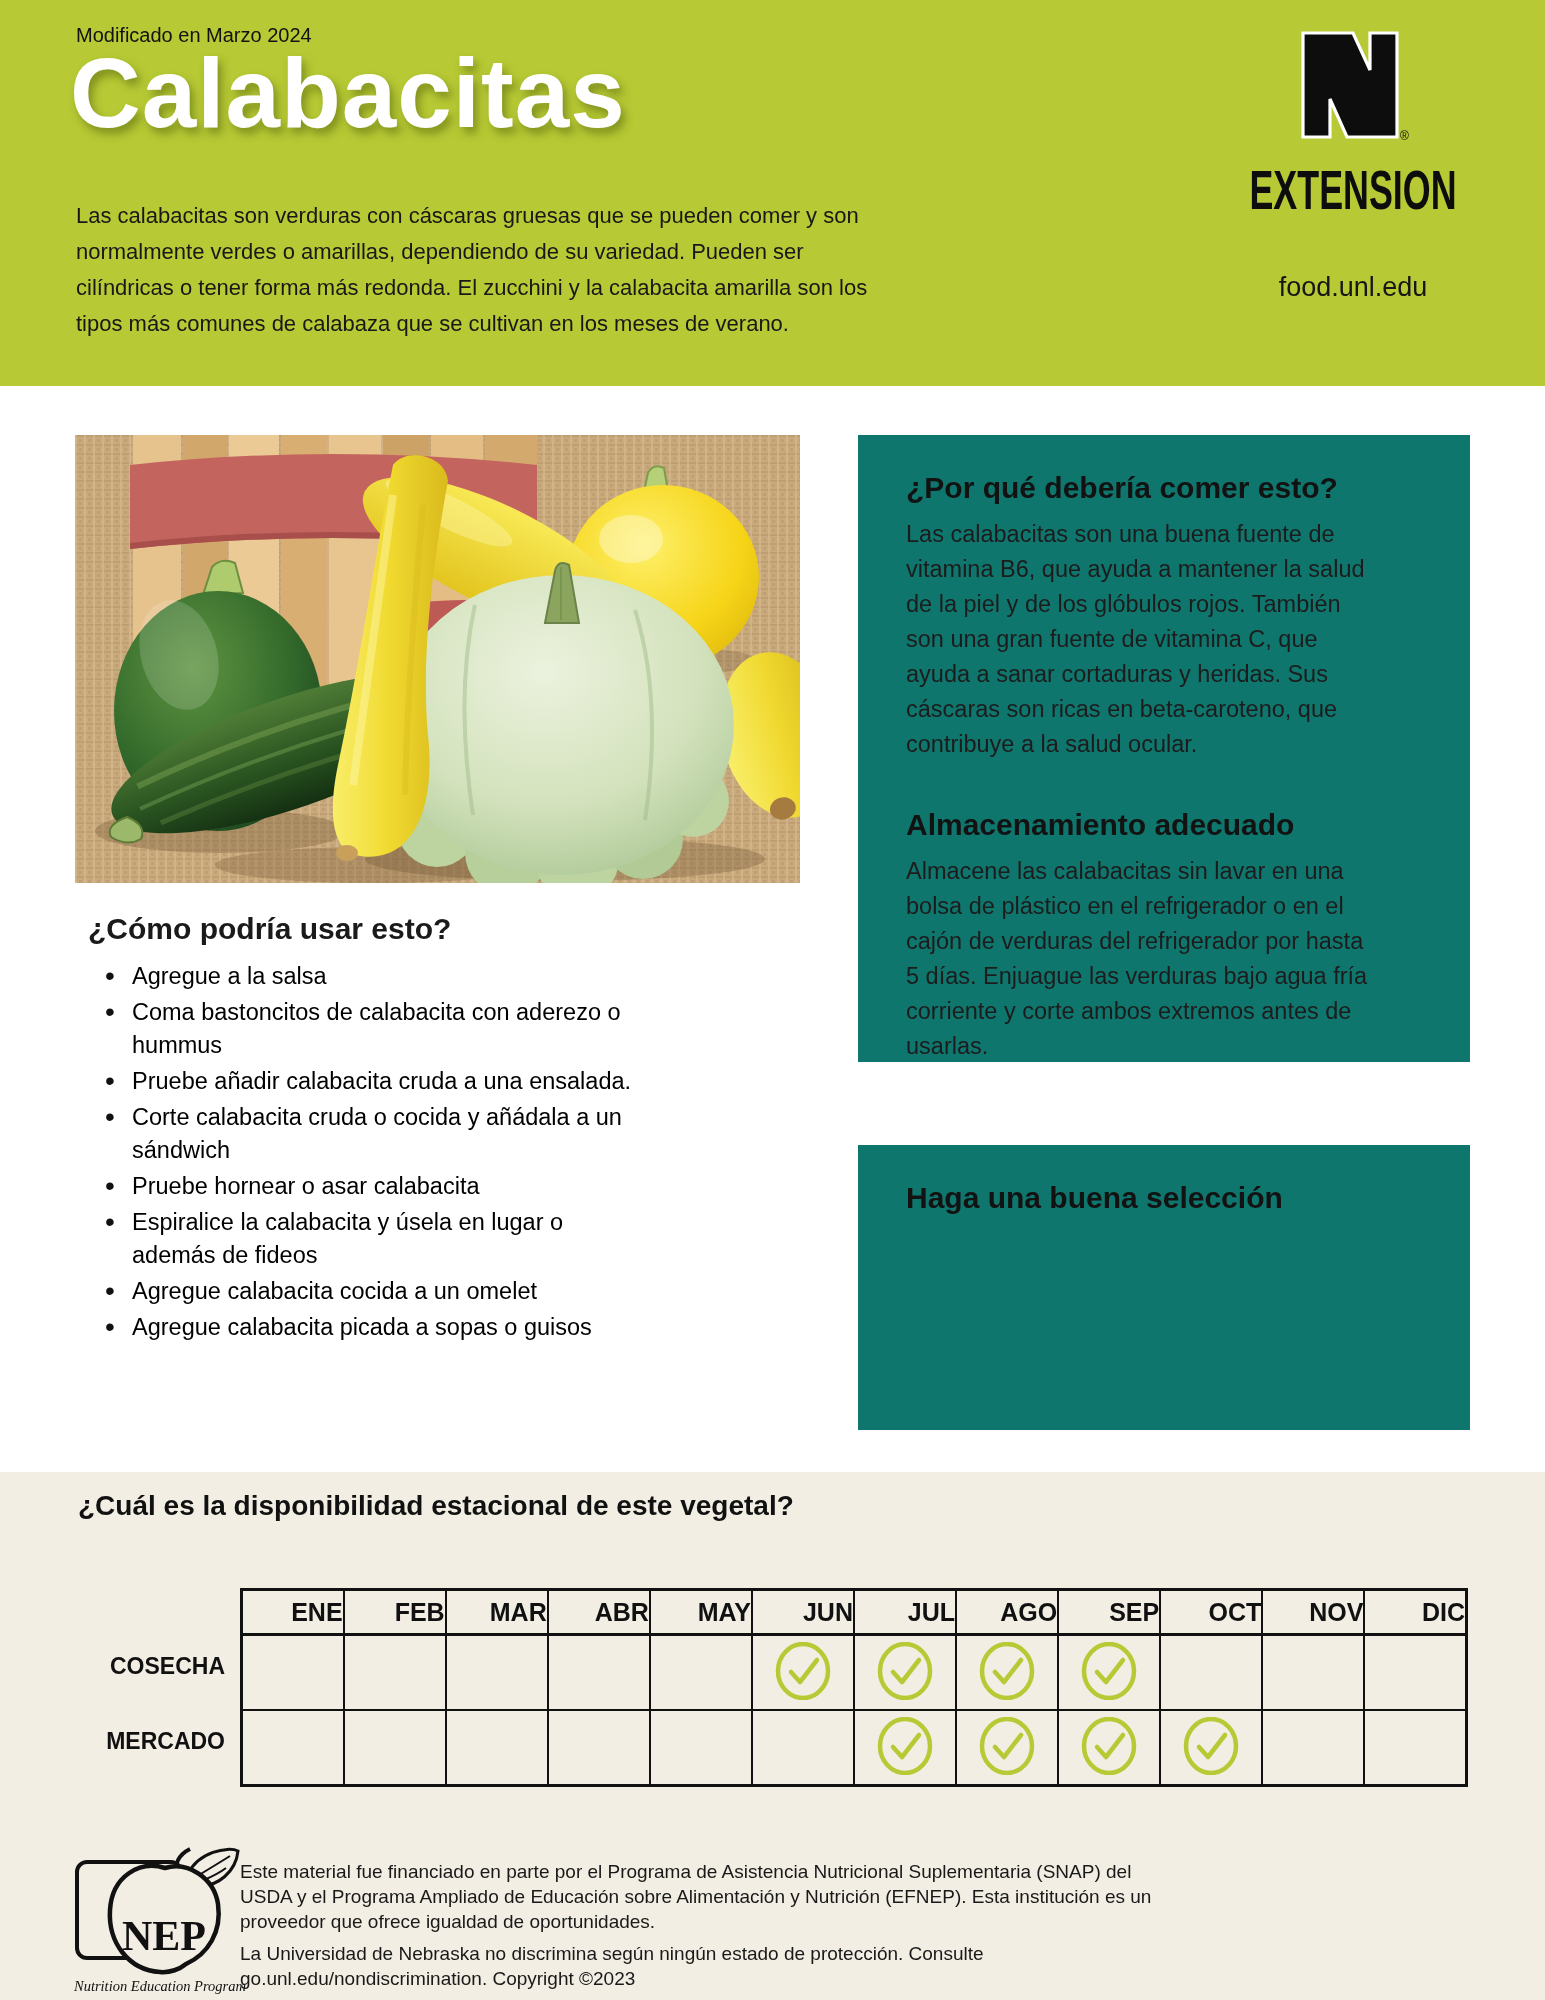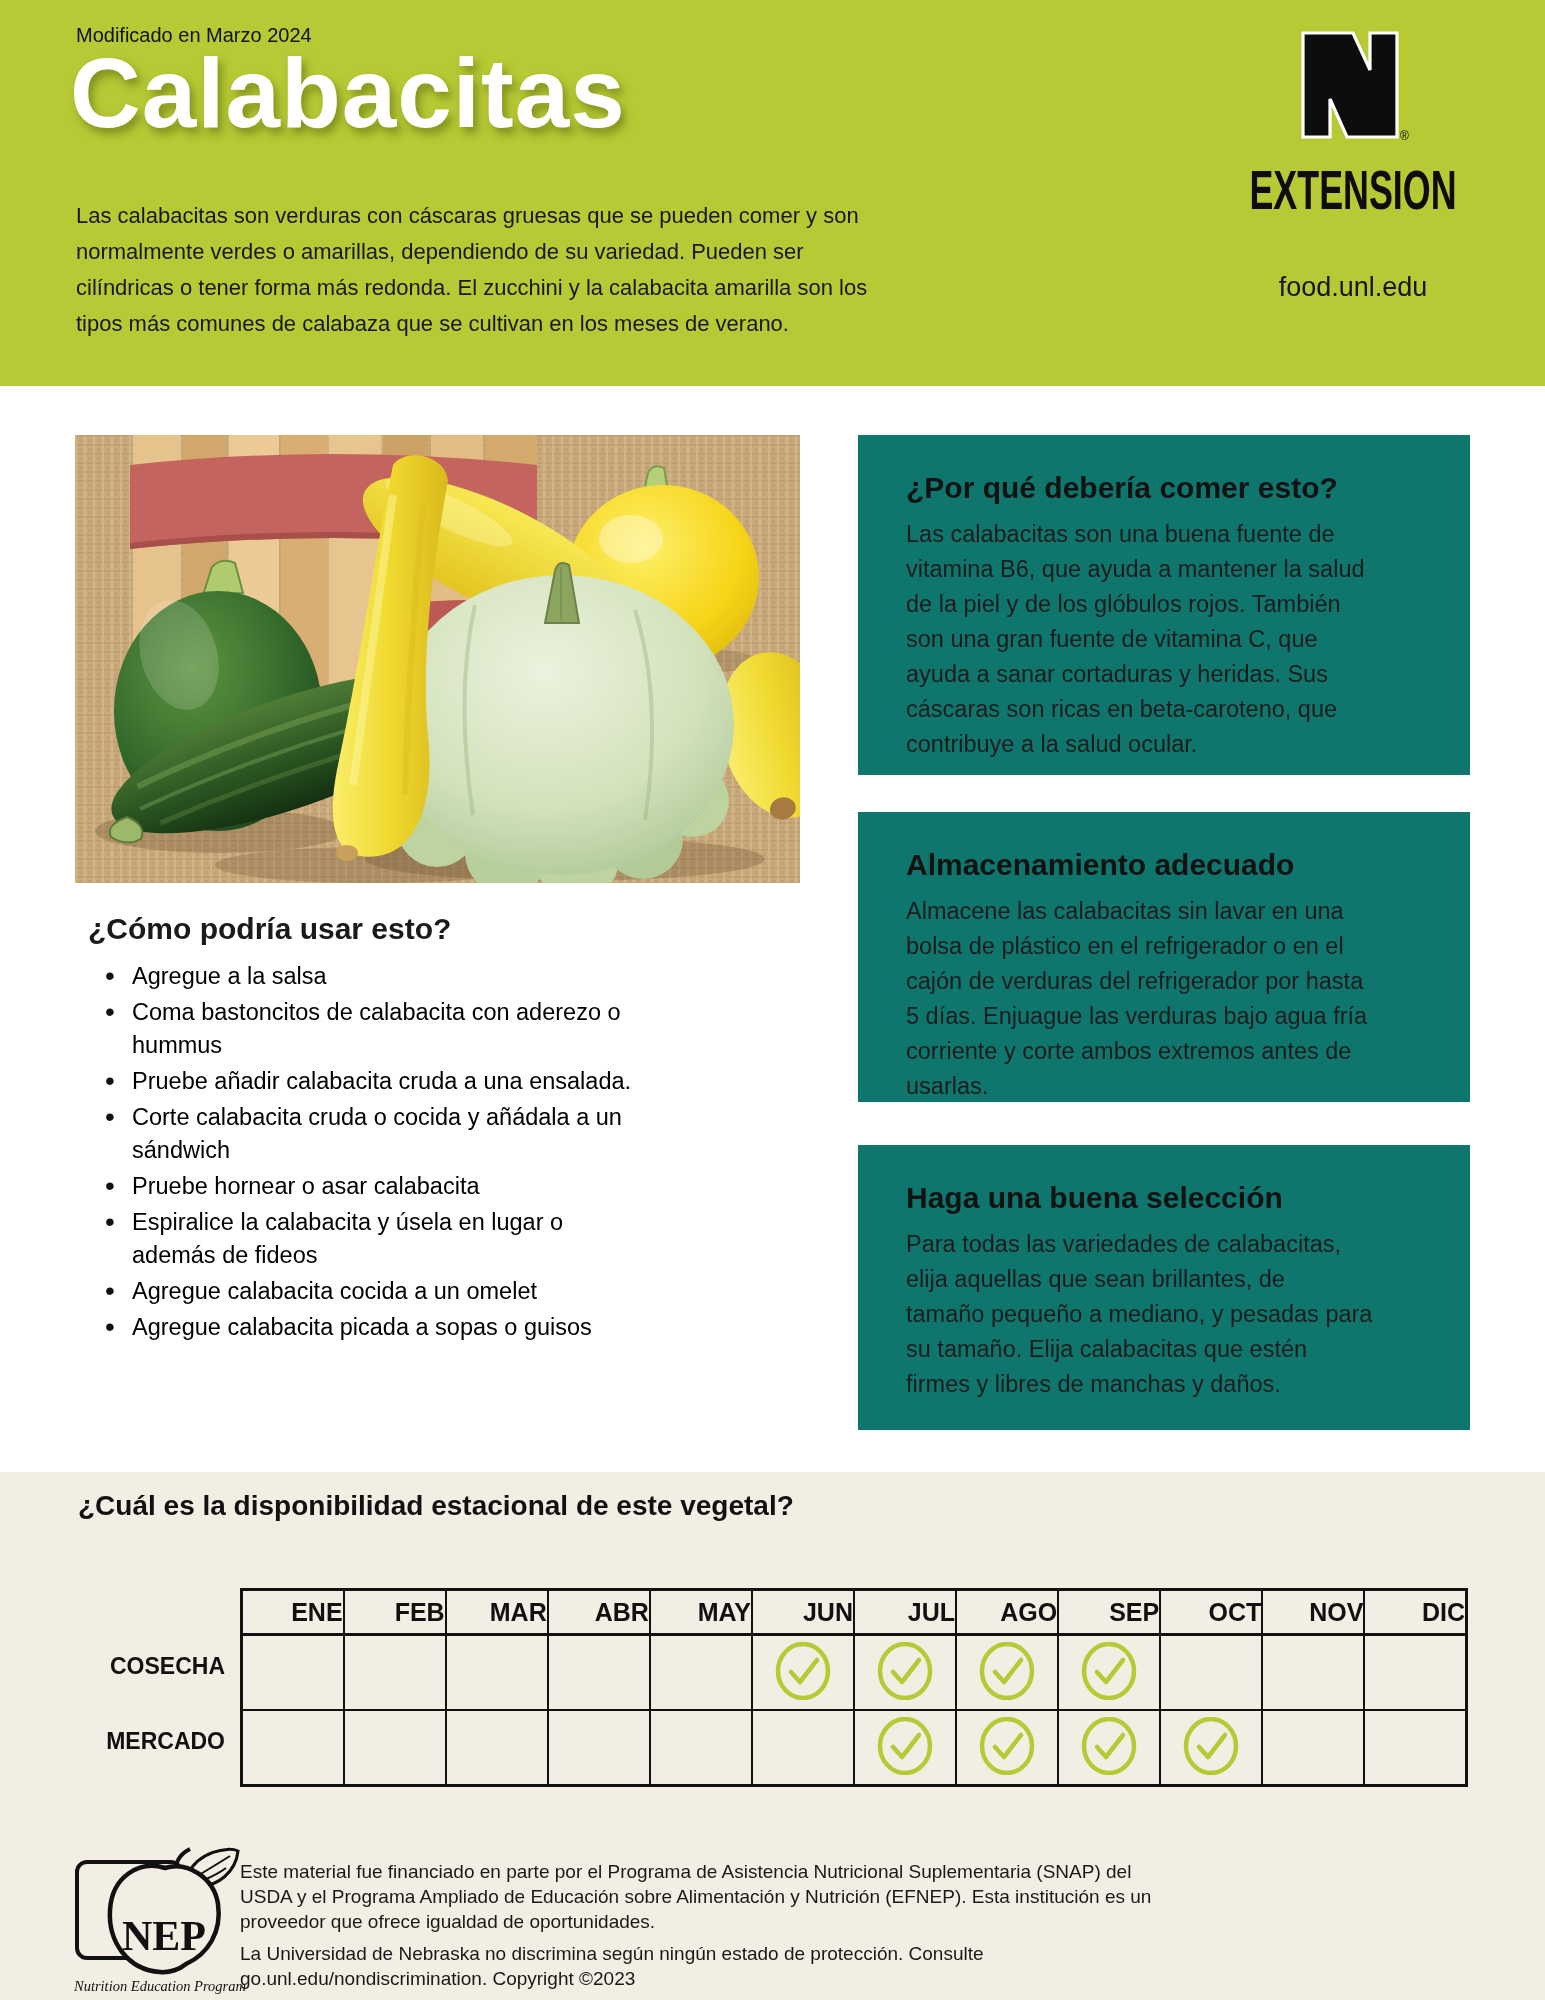--- a/index.html
+++ b/index.html
@@ -29,21 +29,21 @@
 
   
   .photo{position:absolute;left:75px;top:435px;width:725px;height:448px;overflow:hidden;}
   .infobox{
     position:absolute;left:858px;width:612px;background:#0f766e;box-sizing:border-box;
     padding:36px 48px 26px 48px;overflow:hidden;
   }
   .infobox h2{margin:0 0 12px 0;font-size:30px;font-weight:700;color:#121212;}
   .infobox p{margin:0;font-size:23.5px;line-height:35px;color:#1c1c1c;white-space:pre-line;}
   #box-why{top:435px;height:340px;}
-  #box-storage{top:812px;height:290px;}
+  #box-storage{top:772px;height:290px;}
   #box-select{top:1145px;height:285px;}
 
   .usage-h{position:absolute;left:88px;top:912px;font-size:30px;font-weight:700;}
   .usage{position:absolute;left:96px;top:960px;width:560px;}
   .usage ul{list-style:none;margin:0;padding:0;}
   .usage li{position:relative;padding-left:36px;font-size:23.5px;line-height:33px;margin:0 10px 3px 0;color:#000000;}
   .usage li::before{content:"\2022";position:absolute;left:9px;top:-1px;font-size:28px;color:#111;}
 
   
   .cream{position:absolute;left:0;top:1472px;width:1545px;height:528px;background:#f2eee3;}
@@ -238,25 +238,20 @@
   <h2>Almacenamiento adecuado</h2>
   <p>Almacene las calabacitas sin lavar en una
 bolsa de plástico en el refrigerador o en el
 cajón de verduras del refrigerador por hasta
 5 días. Enjuague las verduras bajo agua fría
 corriente y corte ambos extremos antes de
 usarlas.</p>
 </div>
 <div class="infobox" id="box-select">
   <h2>Haga una buena selección</h2>
-  <p>Para todas las variedades de calabacitas,
-elija aquellas que sean brillantes, de
-tamaño pequeño a mediano, y pesadas para
-su tamaño. Elija calabacitas que estén
-firmes y libres de manchas y daños.</p>
 </div>
 
 <div class="cream"></div>
 <div class="avail-h">¿Cuál es la disponibilidad estacional de este vegetal?</div>
 <div class="rowlabel" id="label-cosecha">COSECHA</div>
 <div class="rowlabel" id="label-mercado">MERCADO</div>
 <table class="avail">
   <thead>
       <tr>
         <th>ENE</th>

